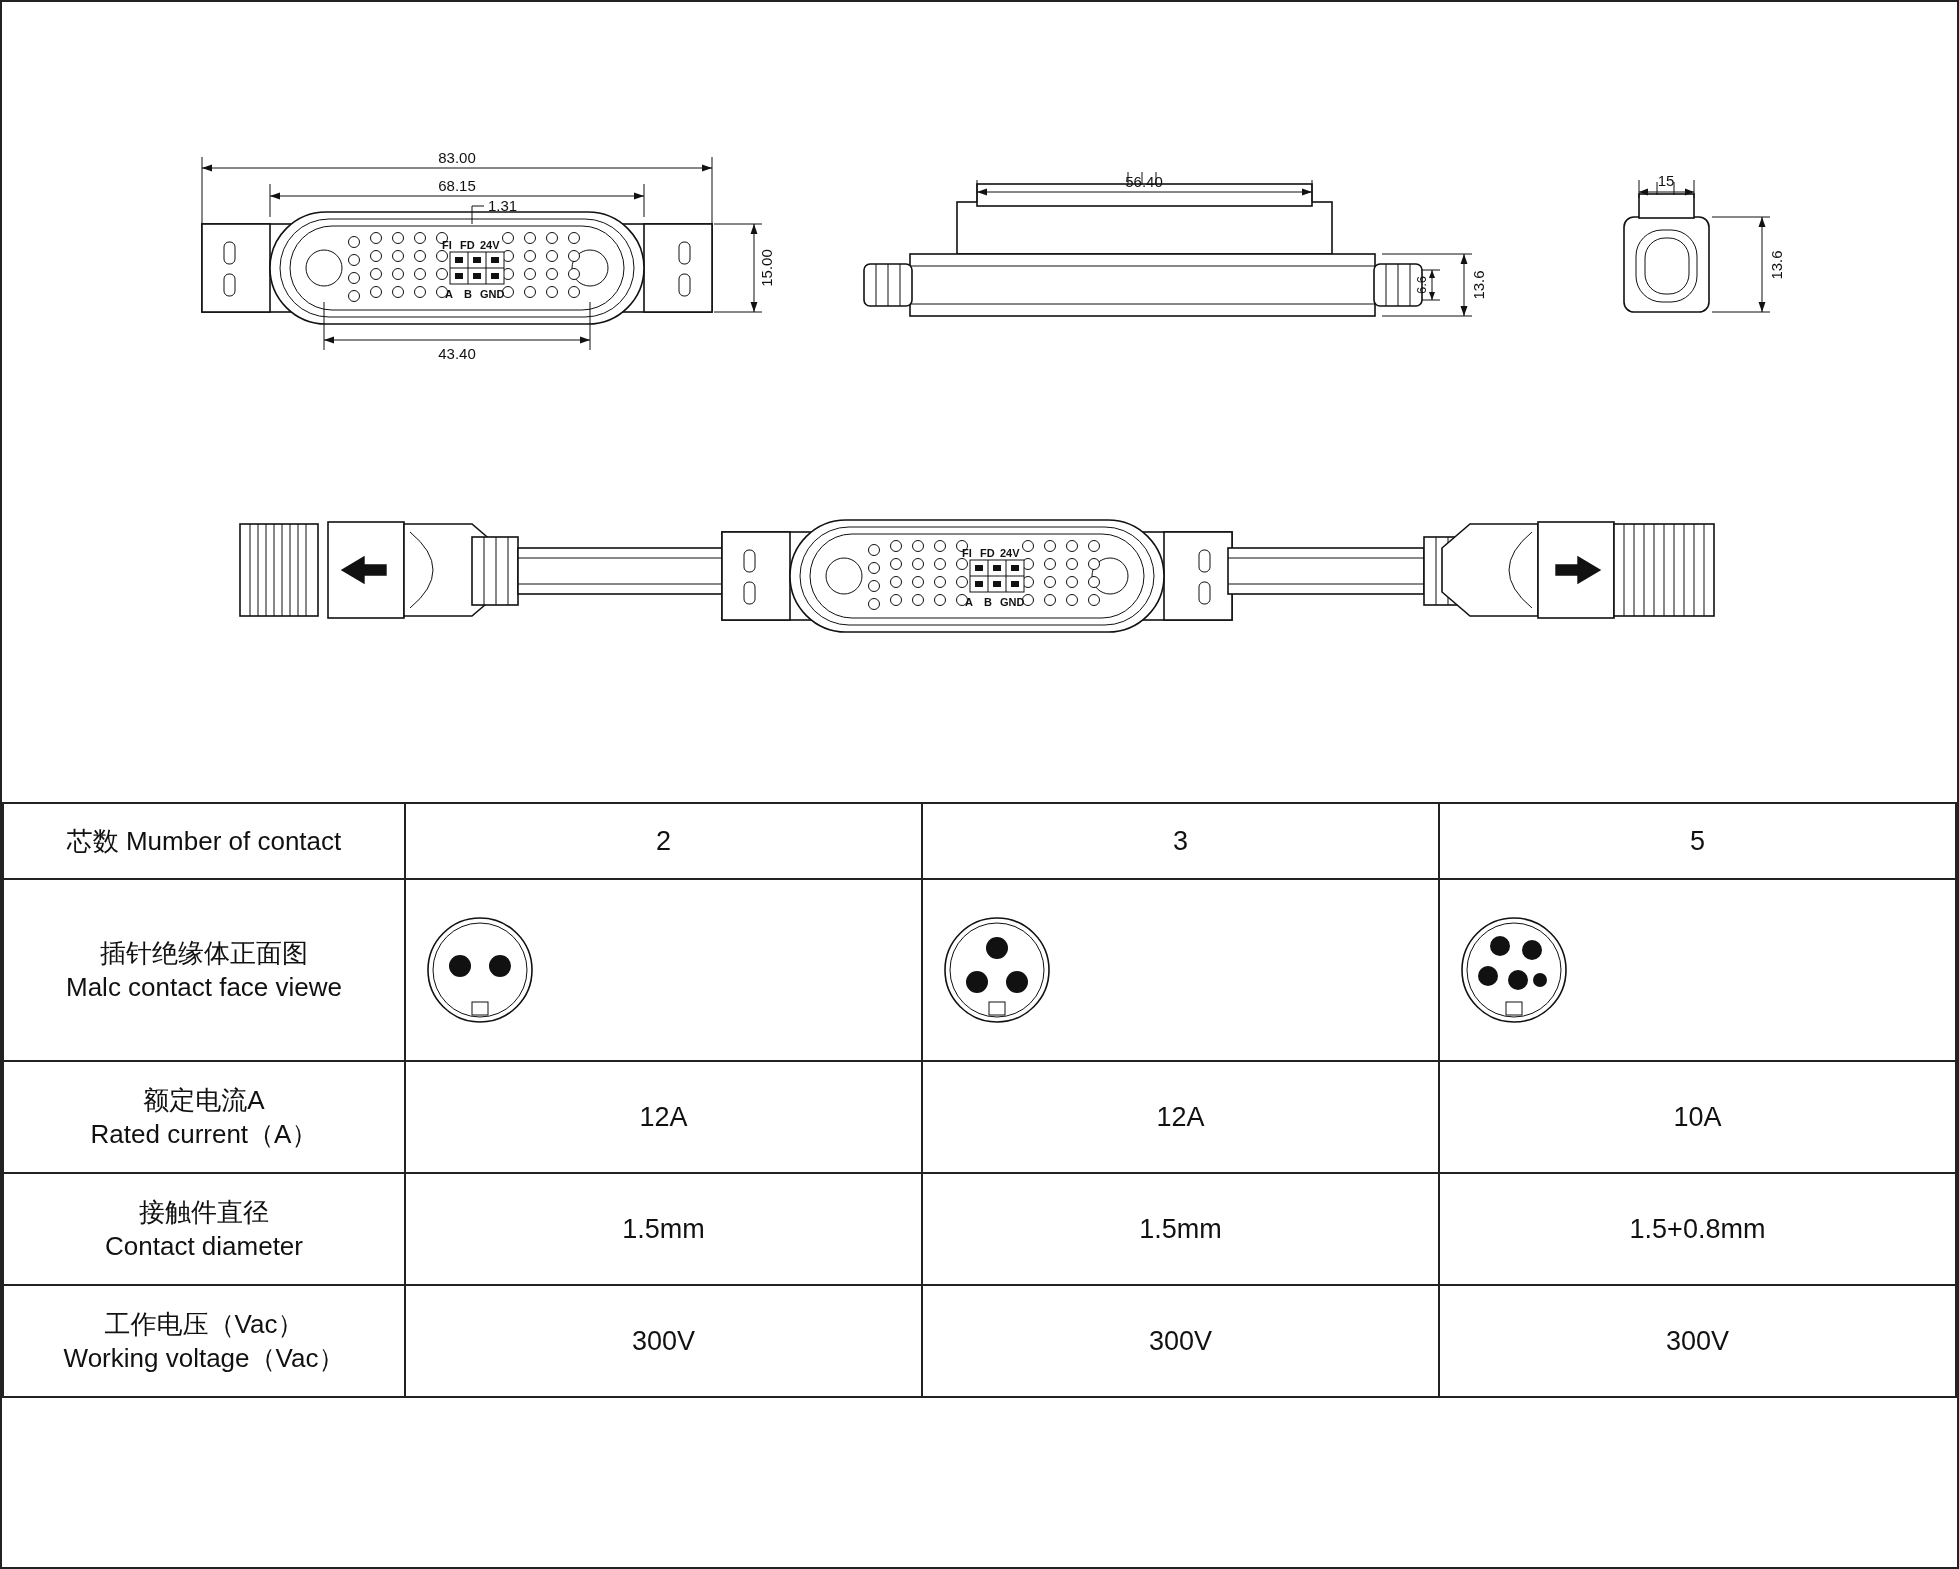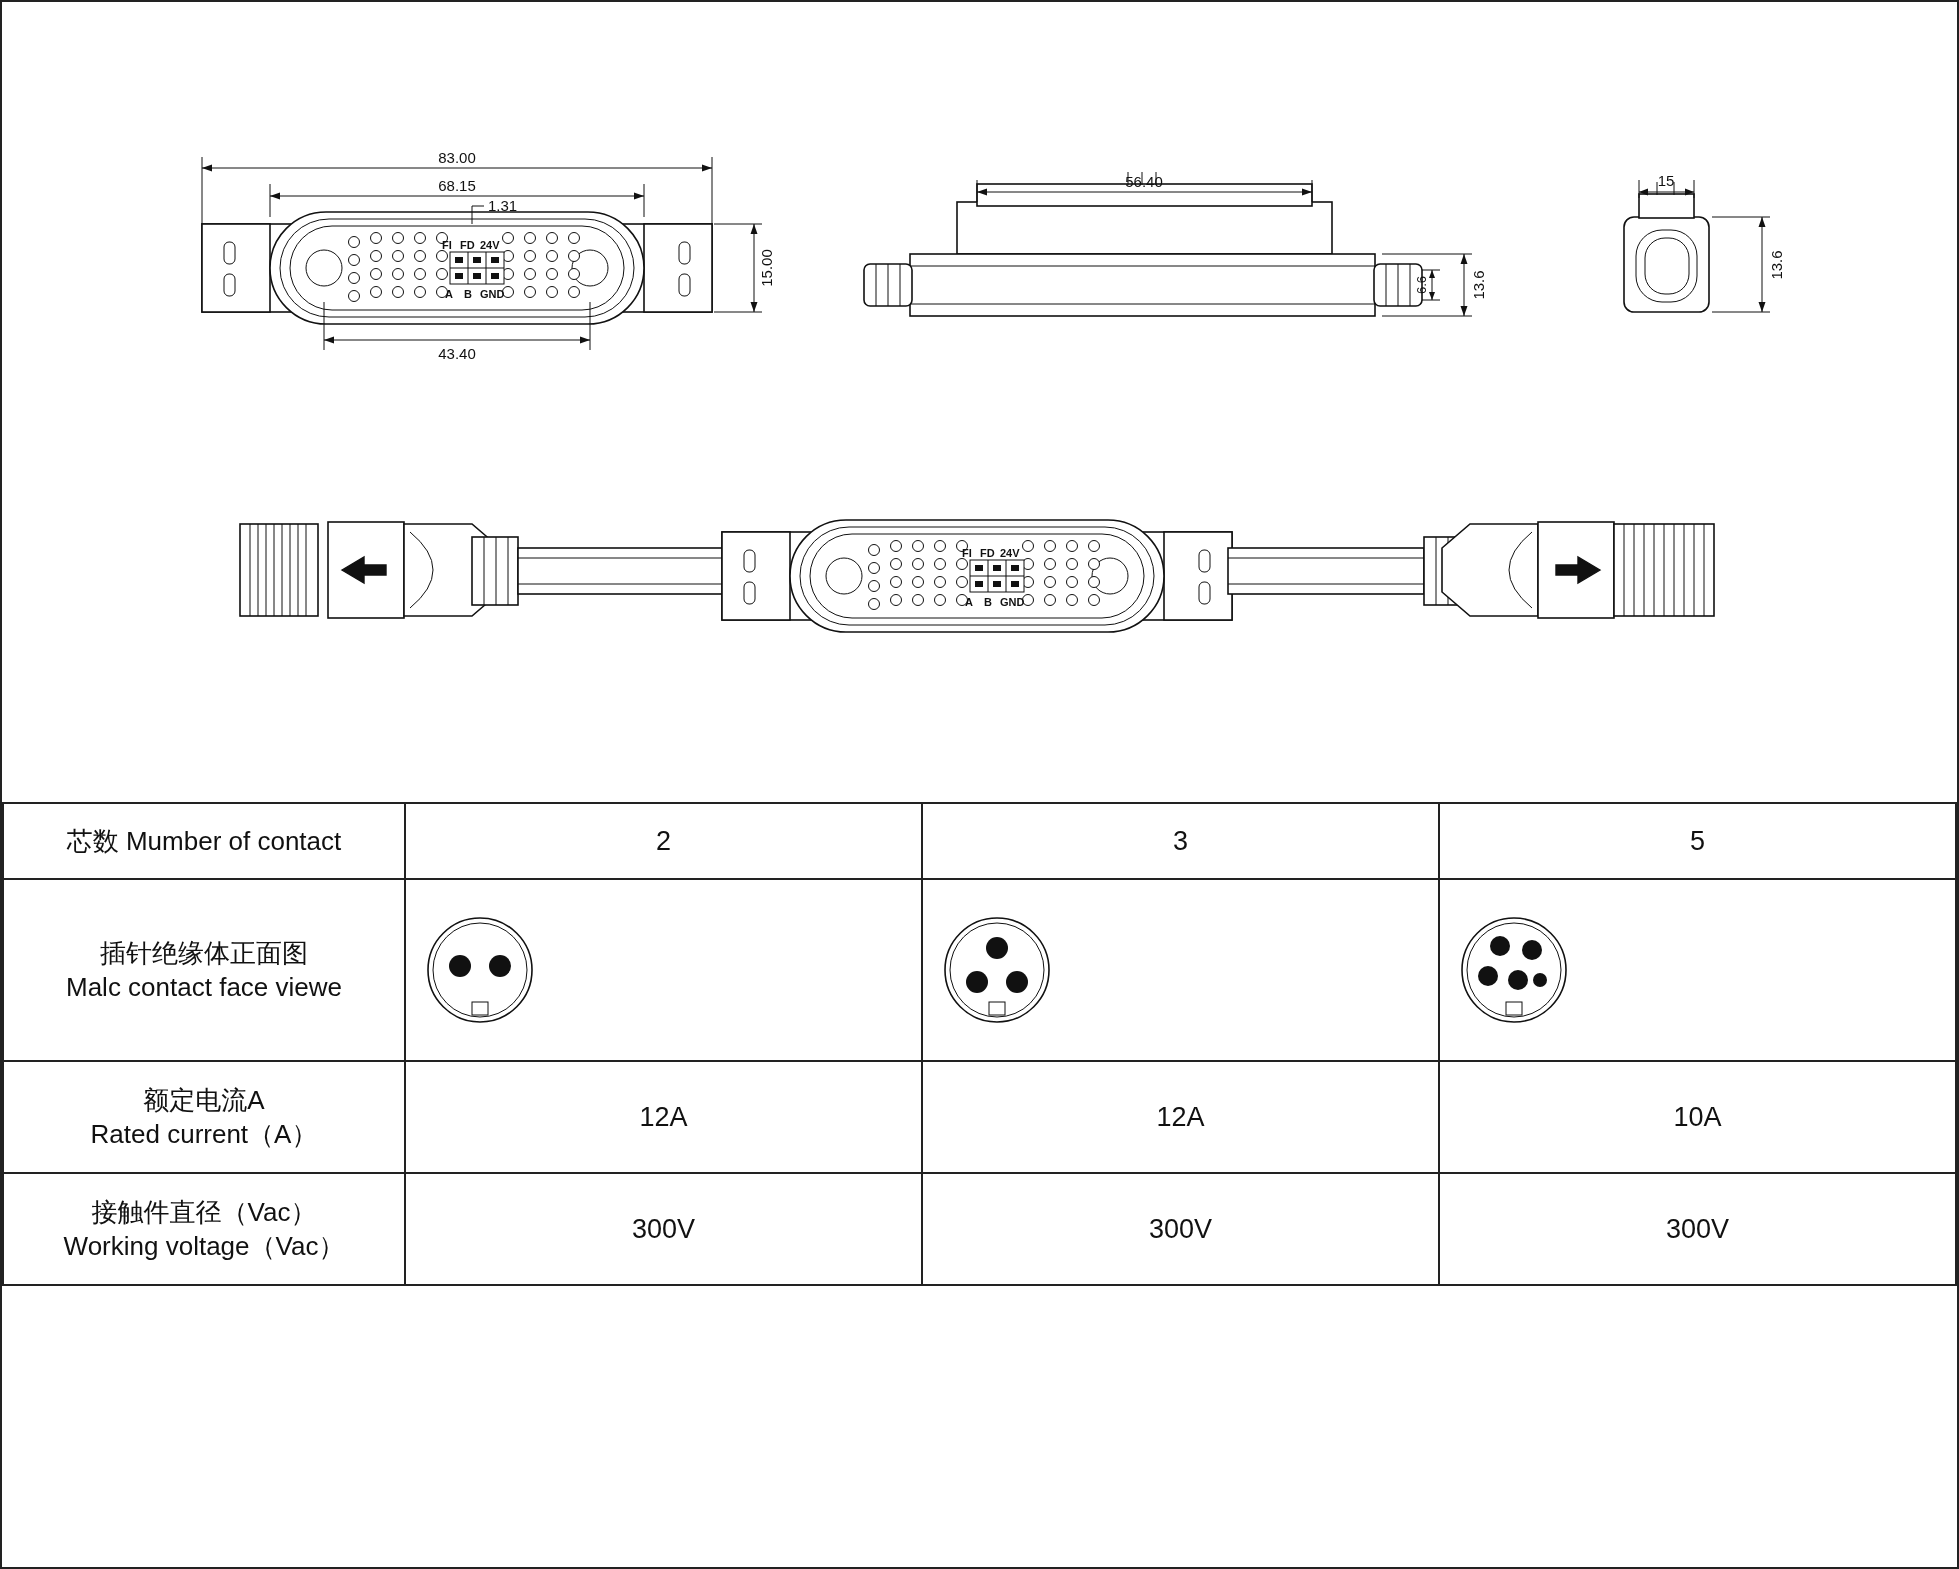--- a/index.html
+++ b/index.html
@@ -498,24 +498,33 @@
       <tr class="row-h-std">
         <td class="label">
           <span class="cellwrap">额定电流A</span>
           <span class="cellwrap">Rated current（A）</span>
         </td>
         <td>12A</td>
         <td>12A</td>
         <td>10A</td>
       </tr>
 
-
       <tr class="row-h-std">
         <td class="label">
-          <span class="cellwrap">接触件直径（Vac）</span>
+          <span class="cellwrap">接触件直径</span>
+          <span class="cellwrap">Contact diameter</span>
+        </td>
+        <td>1.5mm</td>
+        <td>1.5mm</td>
+        <td>1.5+0.8mm</td>
+      </tr>
+
+      <tr class="row-h-std">
+        <td class="label">
+          <span class="cellwrap">工作电压（Vac）</span>
           <span class="cellwrap">Working voltage（Vac）</span>
         </td>
         <td>300V</td>
         <td>300V</td>
         <td>300V</td>
       </tr>
 
 
     </tbody>
   </table>

